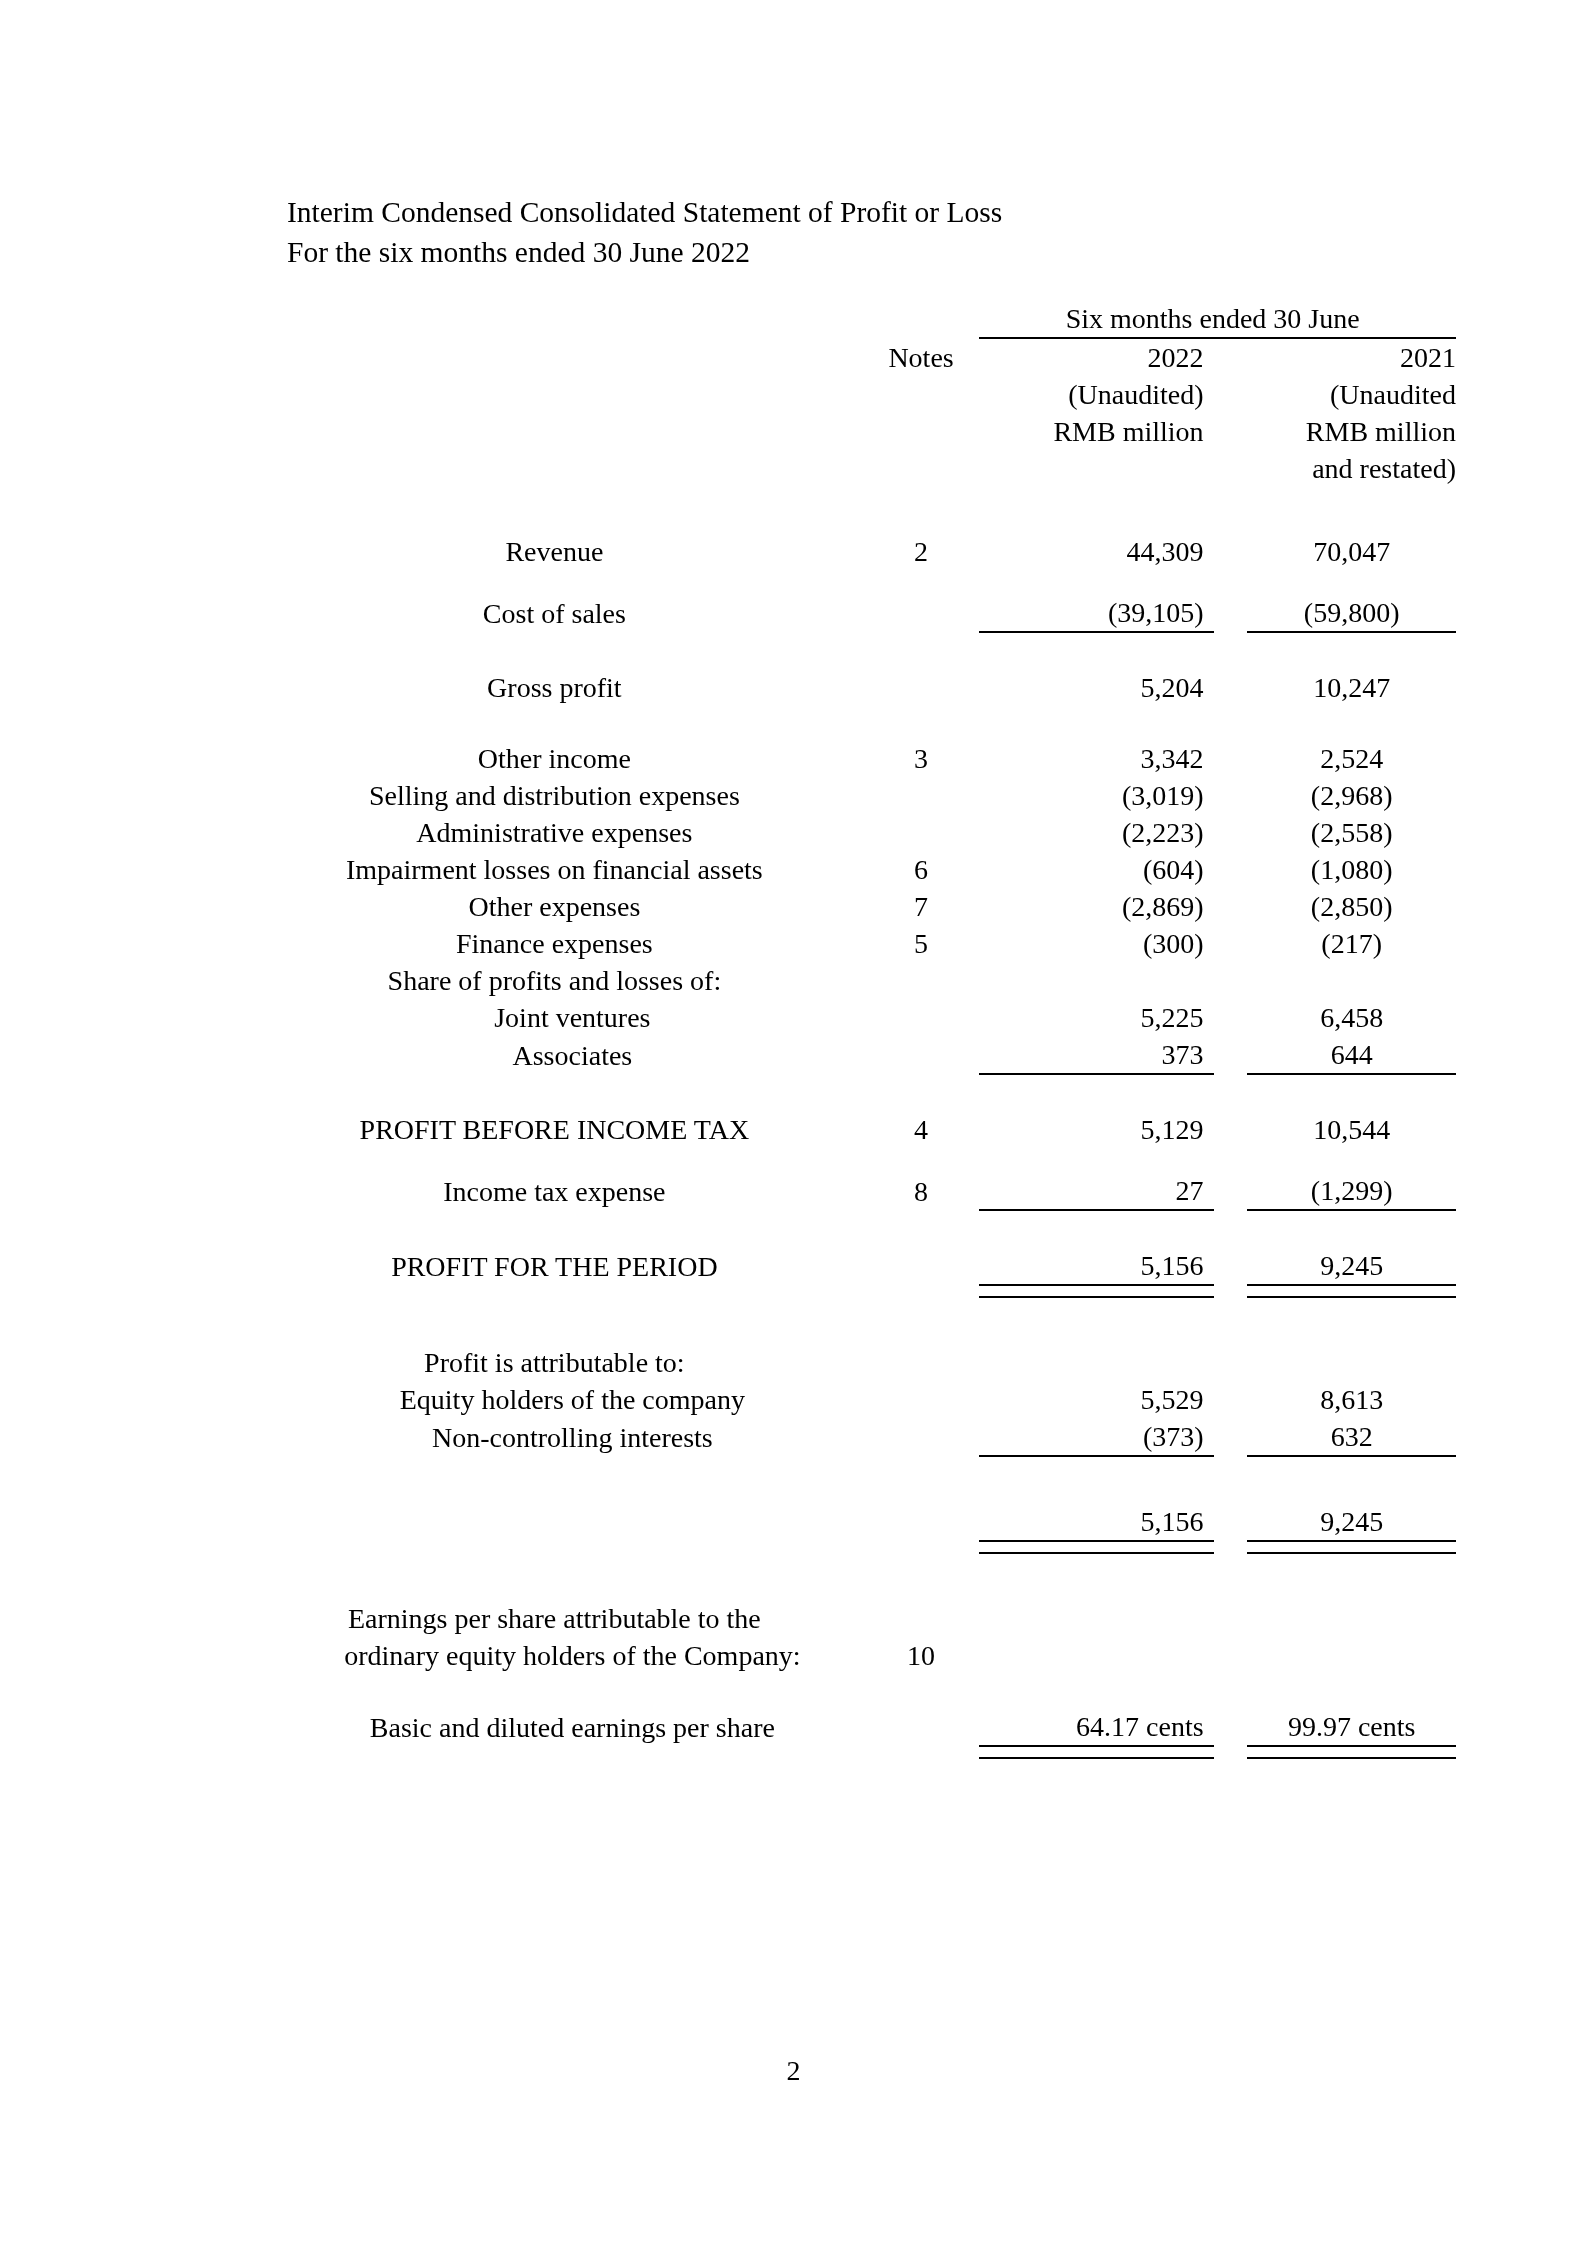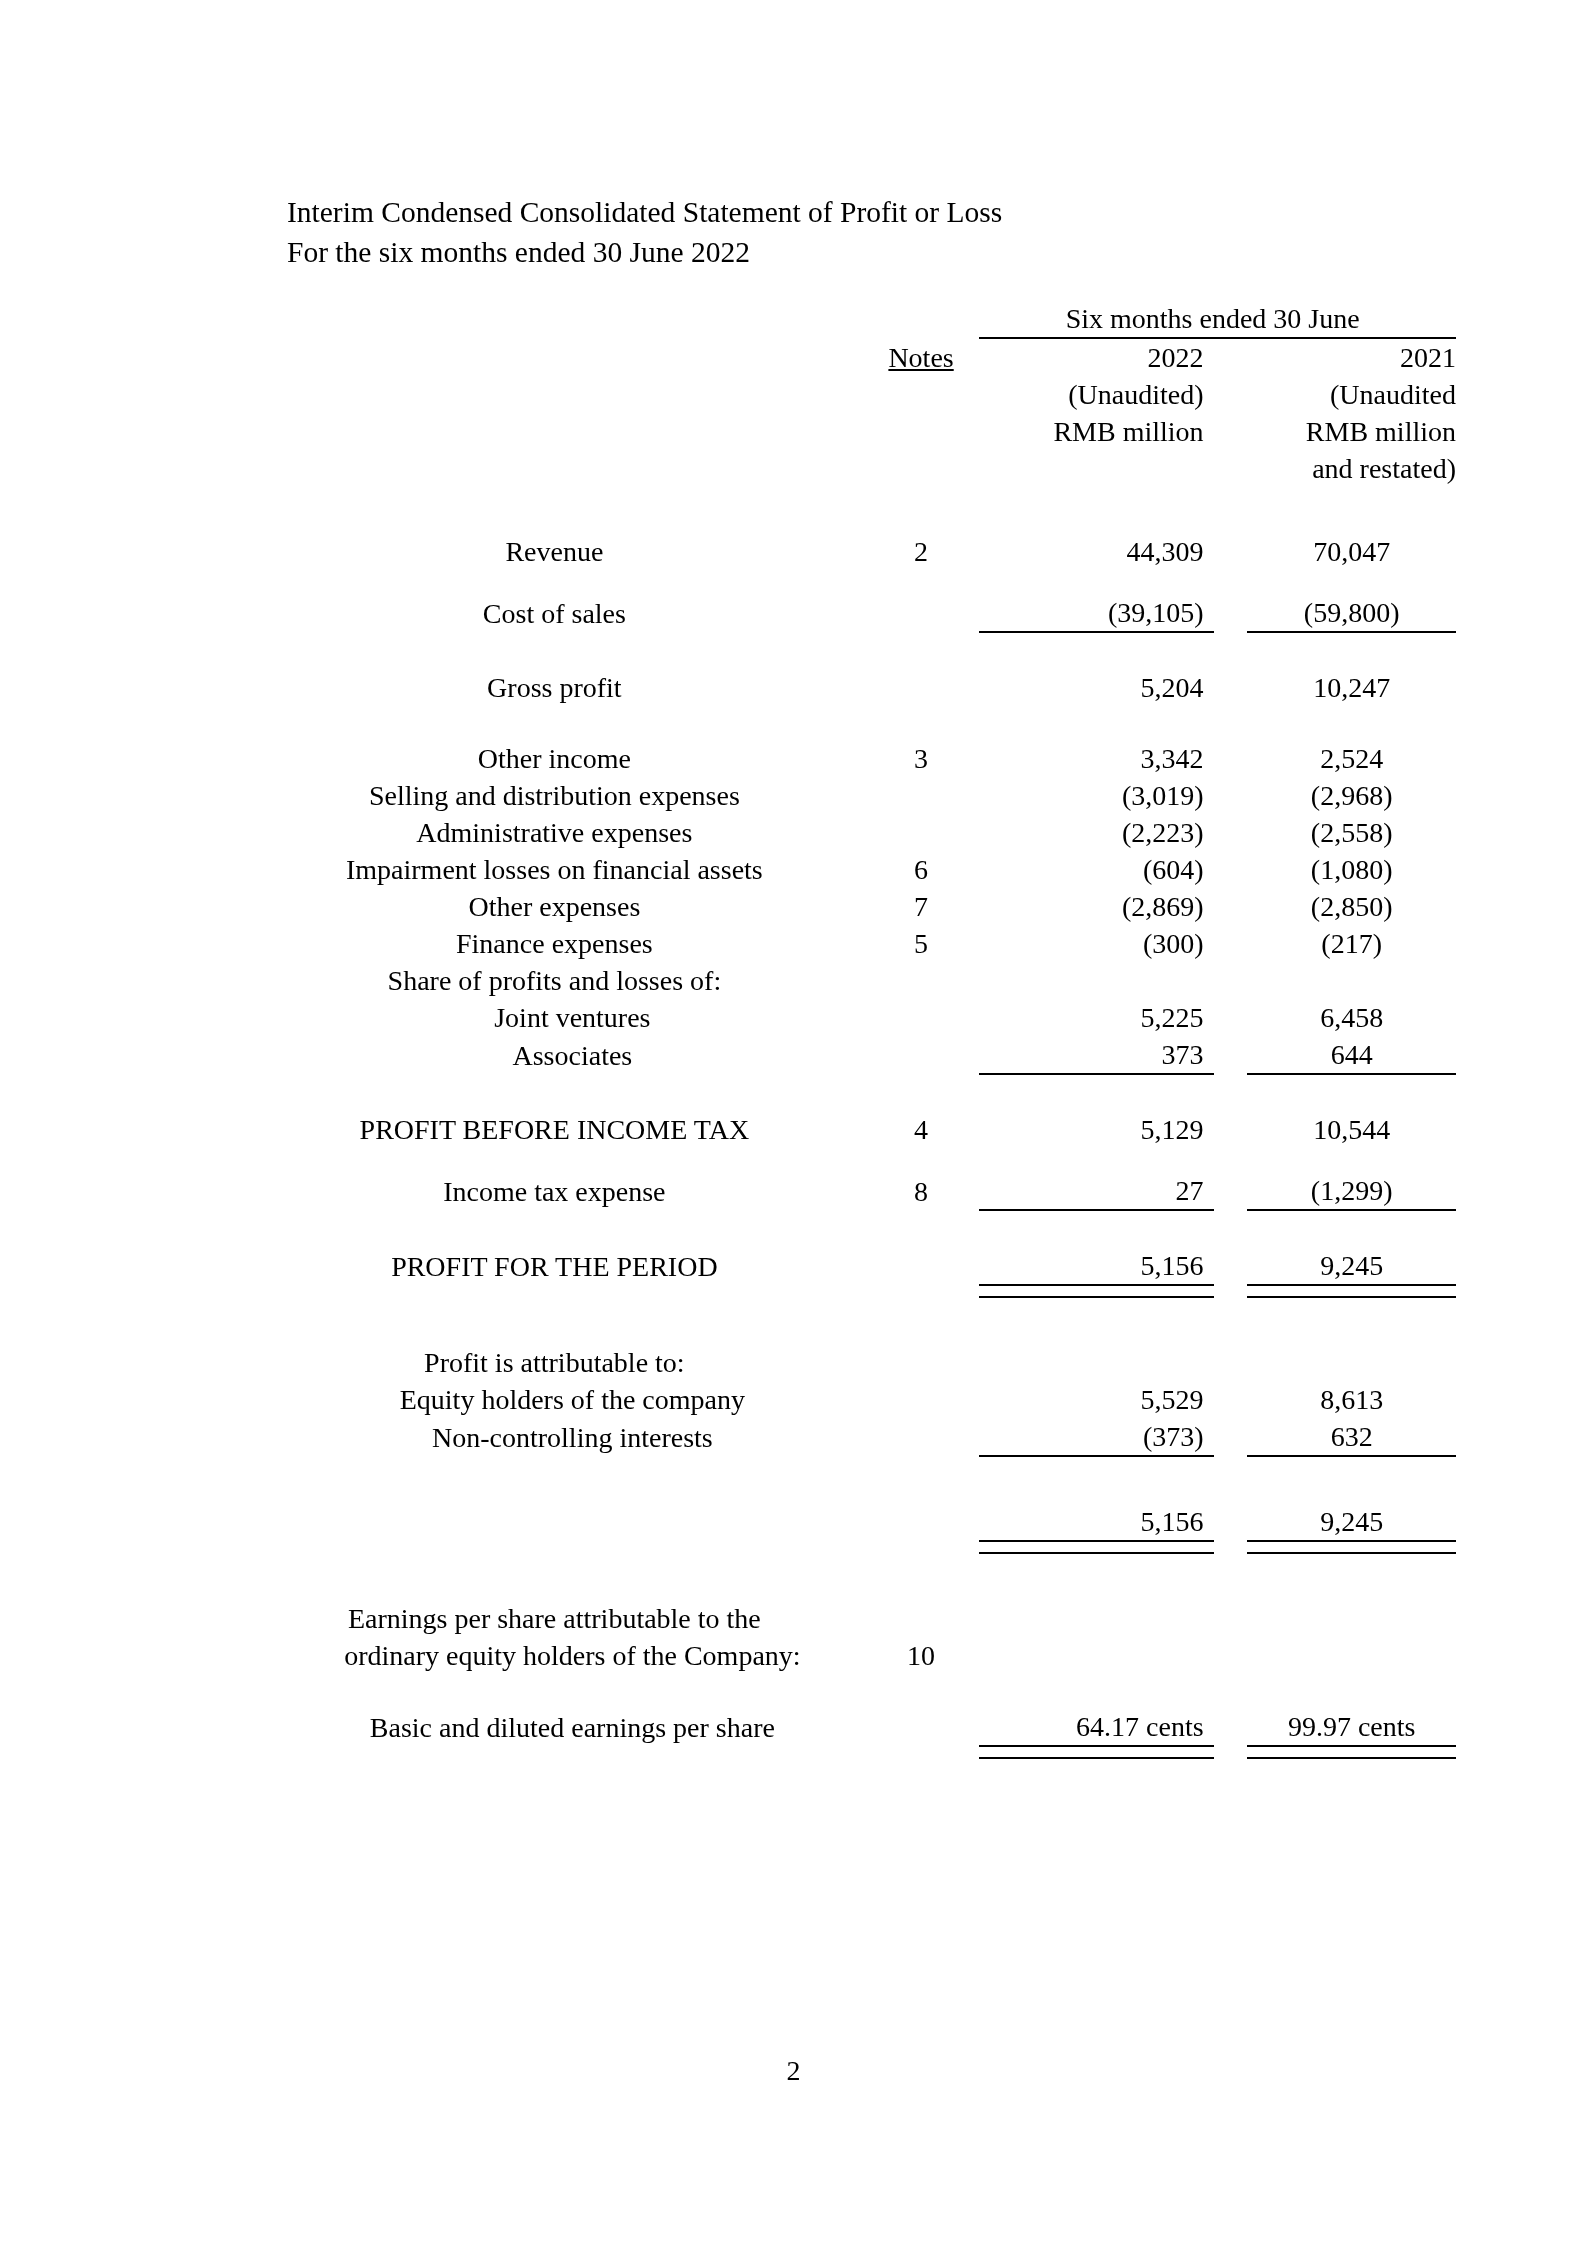--- a/index.html
+++ b/index.html
@@ -64,21 +64,21 @@
   
   .hdr-span {
     text-align: center;
     font-weight: 700;
     font-size: 28px;
     line-height: 34px;
     border-bottom: 2.5px solid #000;
   }
   .hdr22 { text-align: right; font-weight: 700; line-height: 34px; padding-right: 10px !important; }
   .hdr21 { text-align: right; font-weight: 400; line-height: 34px; }
-  .hdr-notes { text-align: center; font-weight: 400; line-height: 34px; text-decoration: underline; }
+  .hdr-notes { text-align: center; font-weight: 400; line-height: 34px; }
 
   
   .b { font-weight: 700; }
 
   
   .ind1 { padding-left: 36px !important; }
   .sp-md td { height: 24px; line-height: 24px; font-size: 0; }
   .sp-lg td { height: 34px; line-height: 34px; font-size: 0; }
   .sp-xl td { height: 46px; line-height: 46px; font-size: 0; }
 

